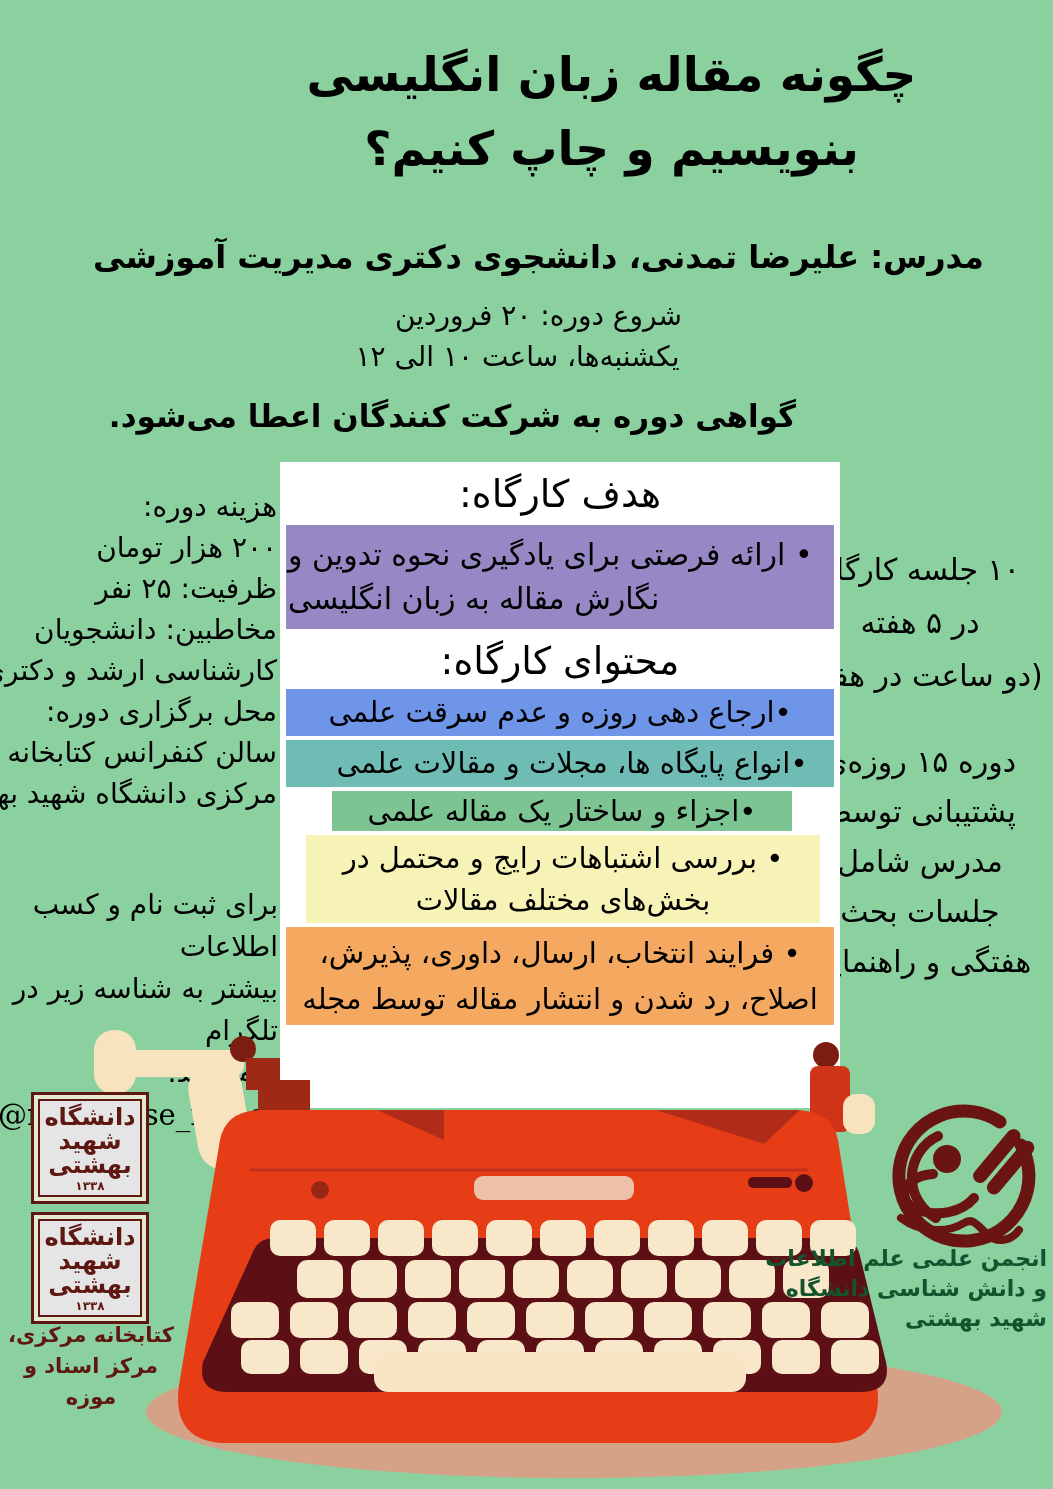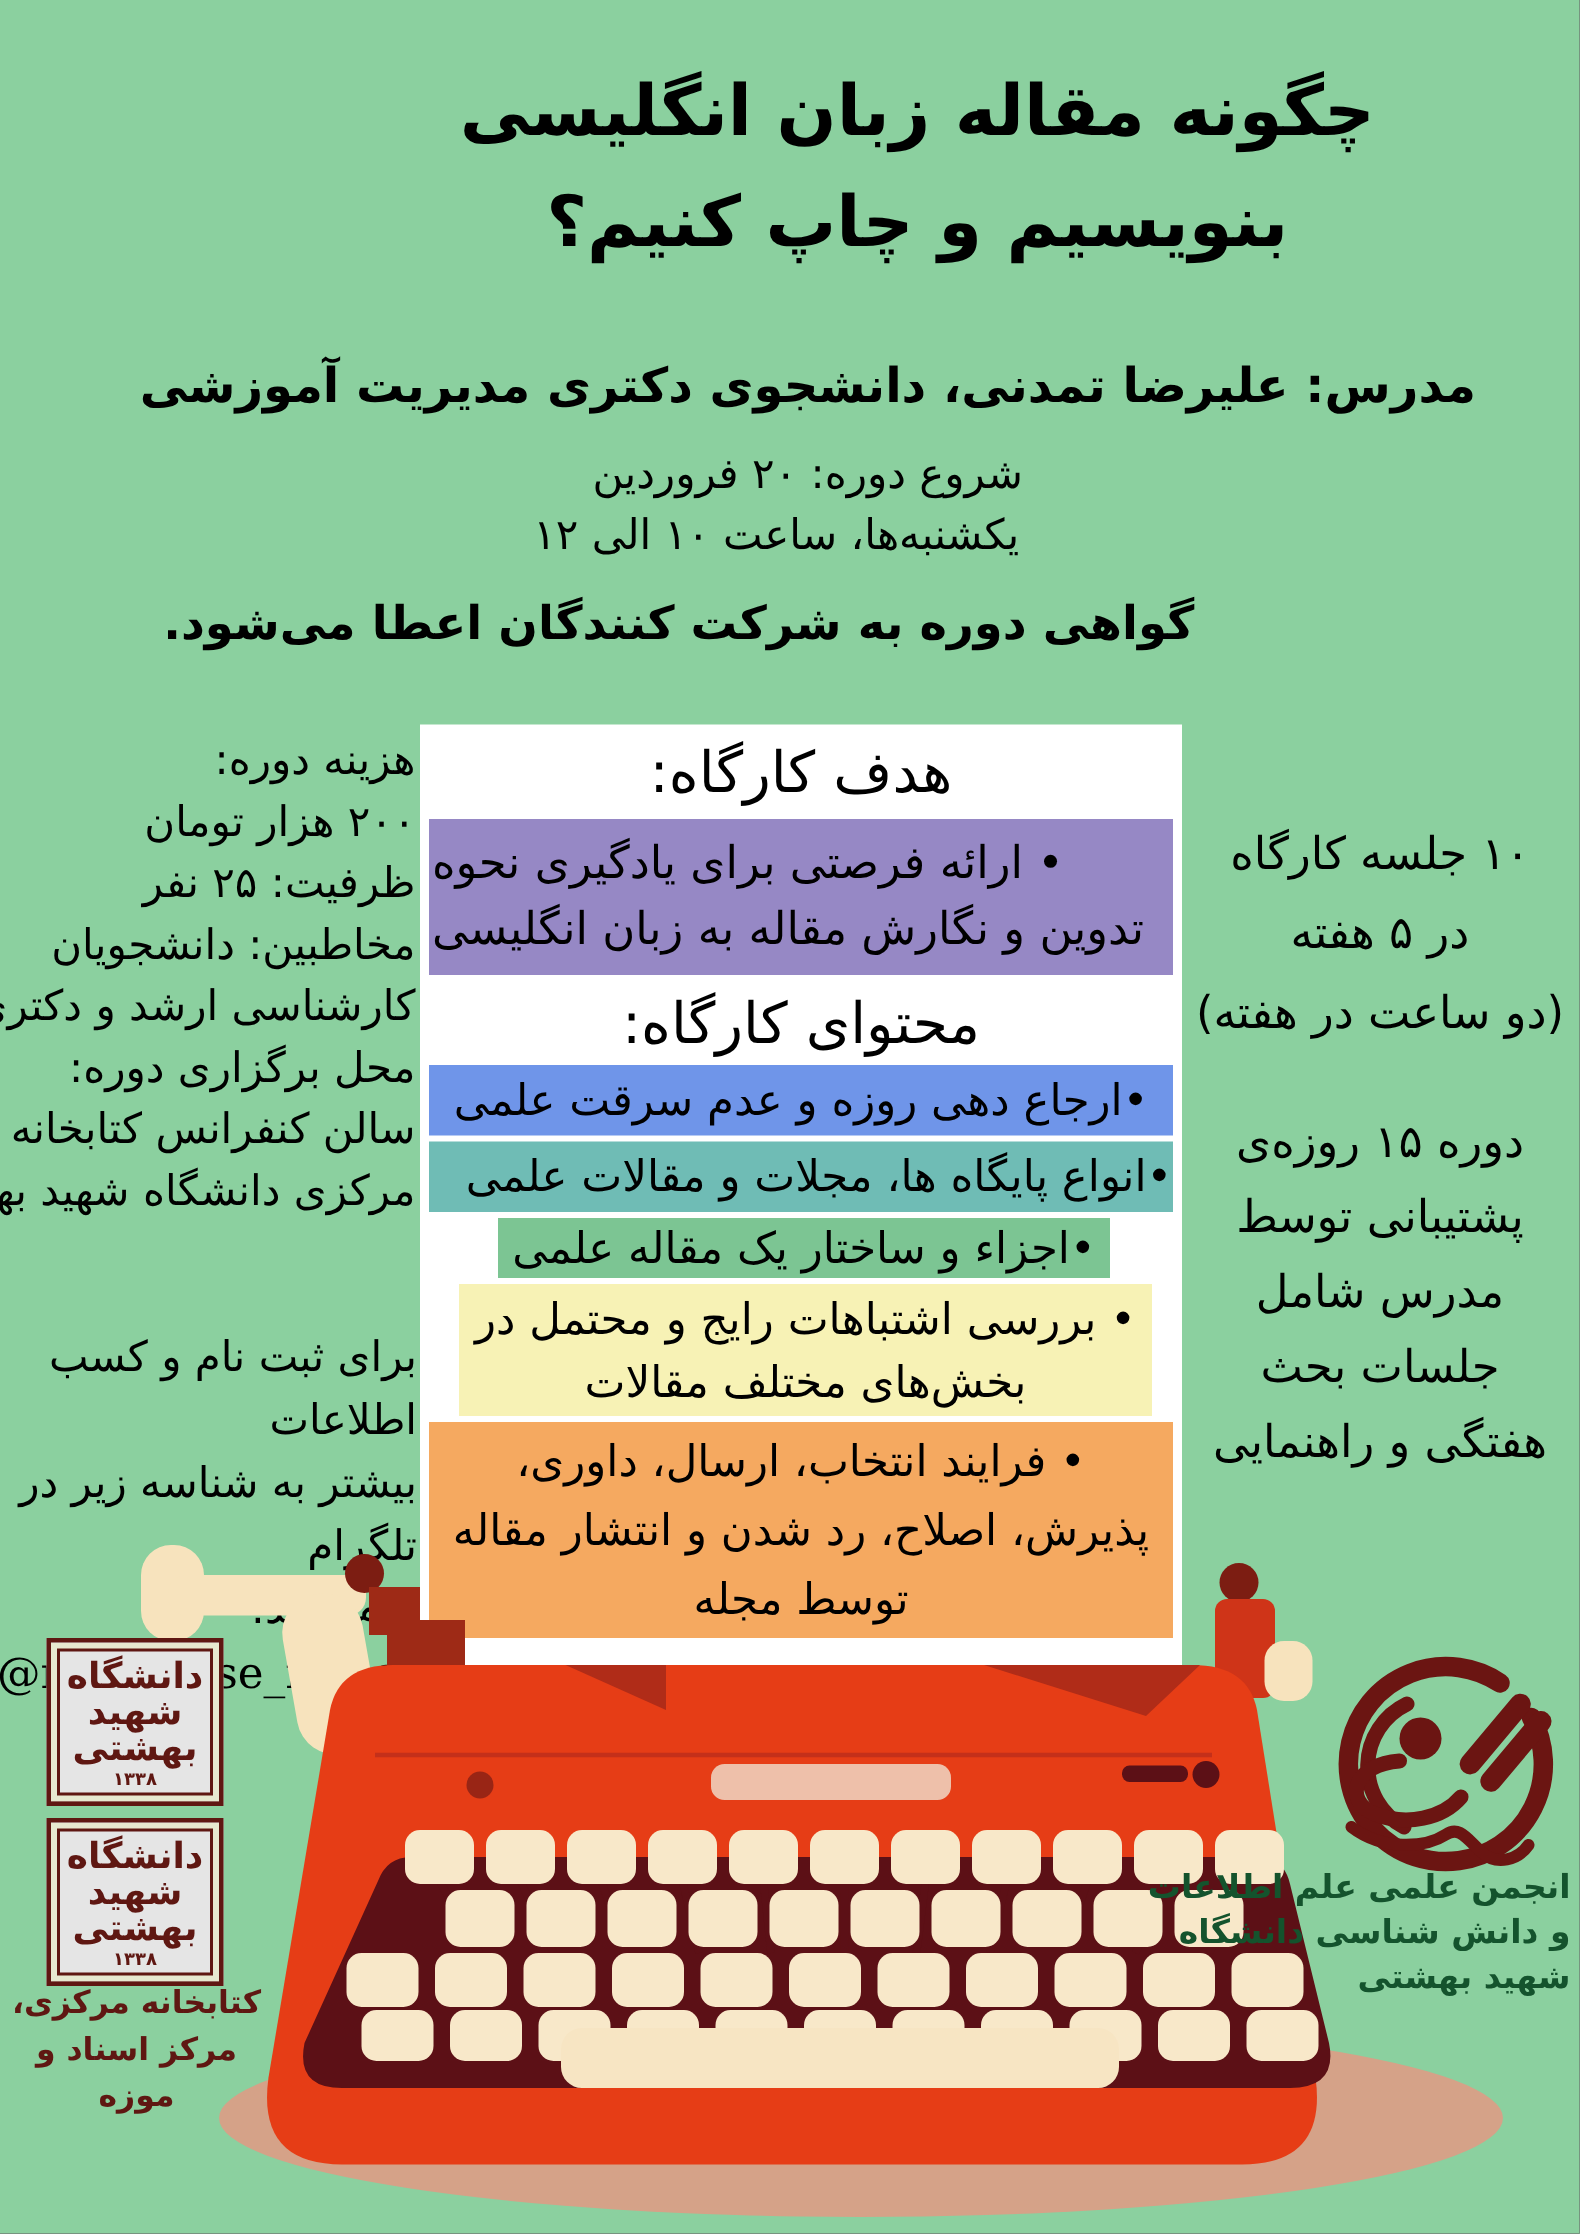--- a/index.html
+++ b/index.html
@@ -13,21 +13,21 @@
   .schedule{top:340px;left:-9px;width:1053px;font-size:28px;}
   .certificate{top:398px;left:-74px;width:1053px;font-size:31px;font-weight:bold;}
   .info-left{top:486px;right:776px;width:276px;text-align:right;font-size:28px;line-height:41px;}
   .info-left div{white-space:nowrap;}
   .registration{top:884px;right:775px;width:280px;text-align:right;font-size:28px;line-height:42px;}
   .telegram{font-family:"DejaVu Serif",serif;font-size:29px;direction:ltr;white-space:nowrap;}
   .info-right{left:795px;width:250px;text-align:center;font-size:30px;}
   .ir1{top:543px;line-height:53px;}
   .ir2{top:737px;line-height:50px;}
   .info-right div{white-space:nowrap;}
-  .paper{left:280px;top:483px;width:508px;height:646px;background:#ffffff;}
+  .paper{left:280px;top:462px;width:560px;height:646px;background:#ffffff;}
   .paper-h{text-align:center;font-size:38px;line-height:48px;margin-top:8px;white-space:nowrap;}
   .block-goal{margin:7px 6px 0;padding:8px 2px;text-align:left;font-size:30px;line-height:44px;}
   .row{margin:4px 6px 0;text-align:center;font-size:29px;line-height:47px;white-space:nowrap;}
   .row.wrap{white-space:normal;}
   .row.green{margin-right:48px;margin-left:52px;line-height:40px;}
   .row.yellow{margin-right:20px;margin-left:26px;line-height:42px;padding:2px 0;}
   .row.orange{line-height:46px;padding:3px 8px;}
   .stamp{left:31px;width:112px;height:106px;background:#e5e5e5;border:3px solid #5f1712;
          box-shadow:inset 0 0 0 4px #e7e8d0, inset 0 0 0 6px #5f1712;color:#5f1712;
          display:flex;flex-direction:column;align-items:center;justify-content:center;font-weight:bold;}

